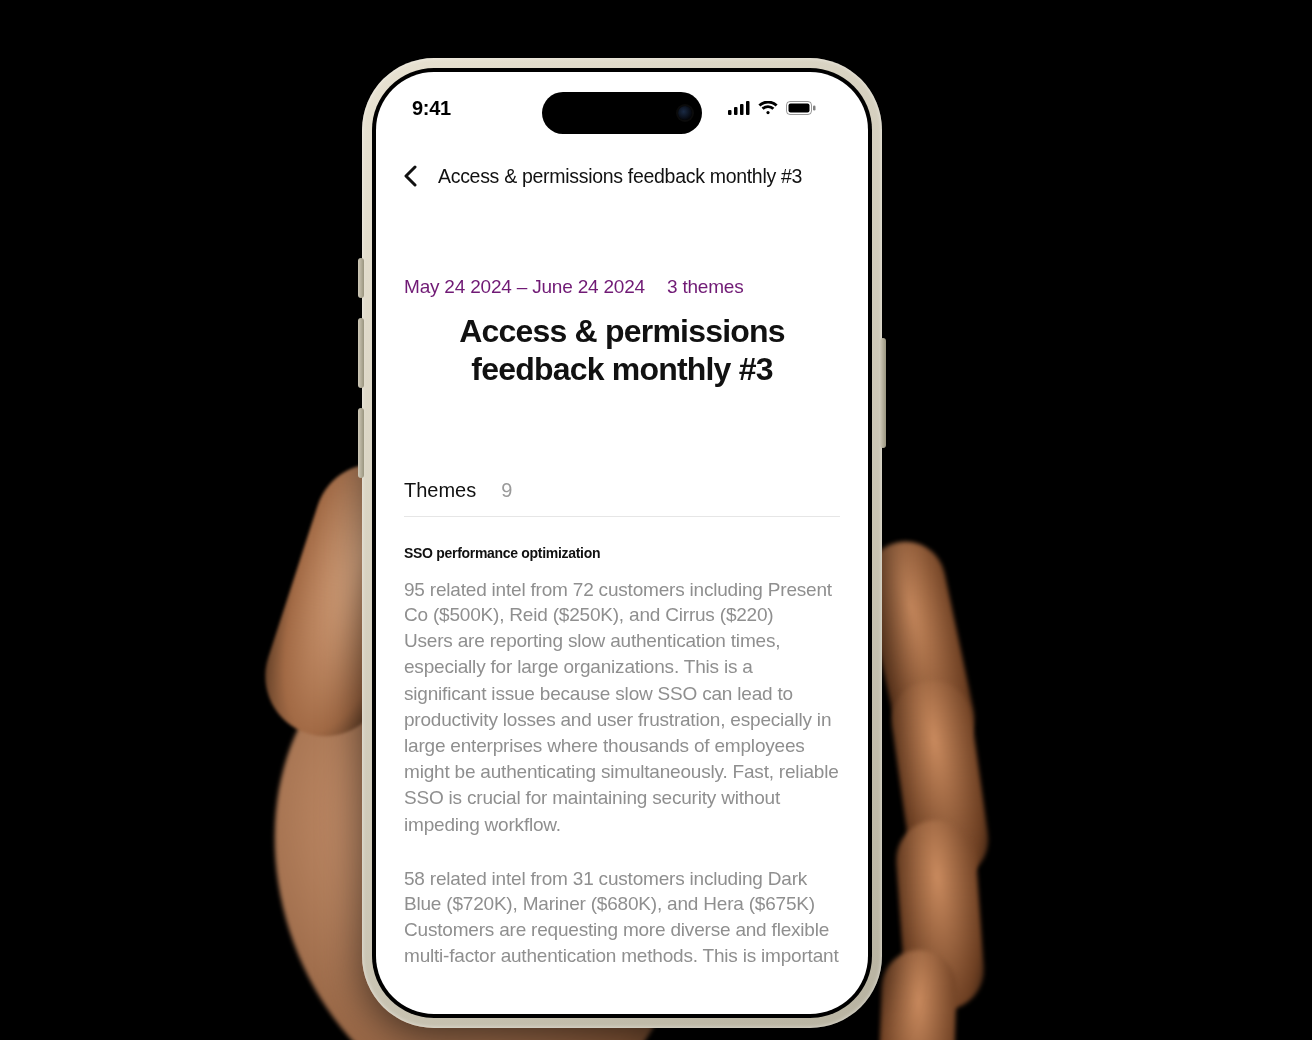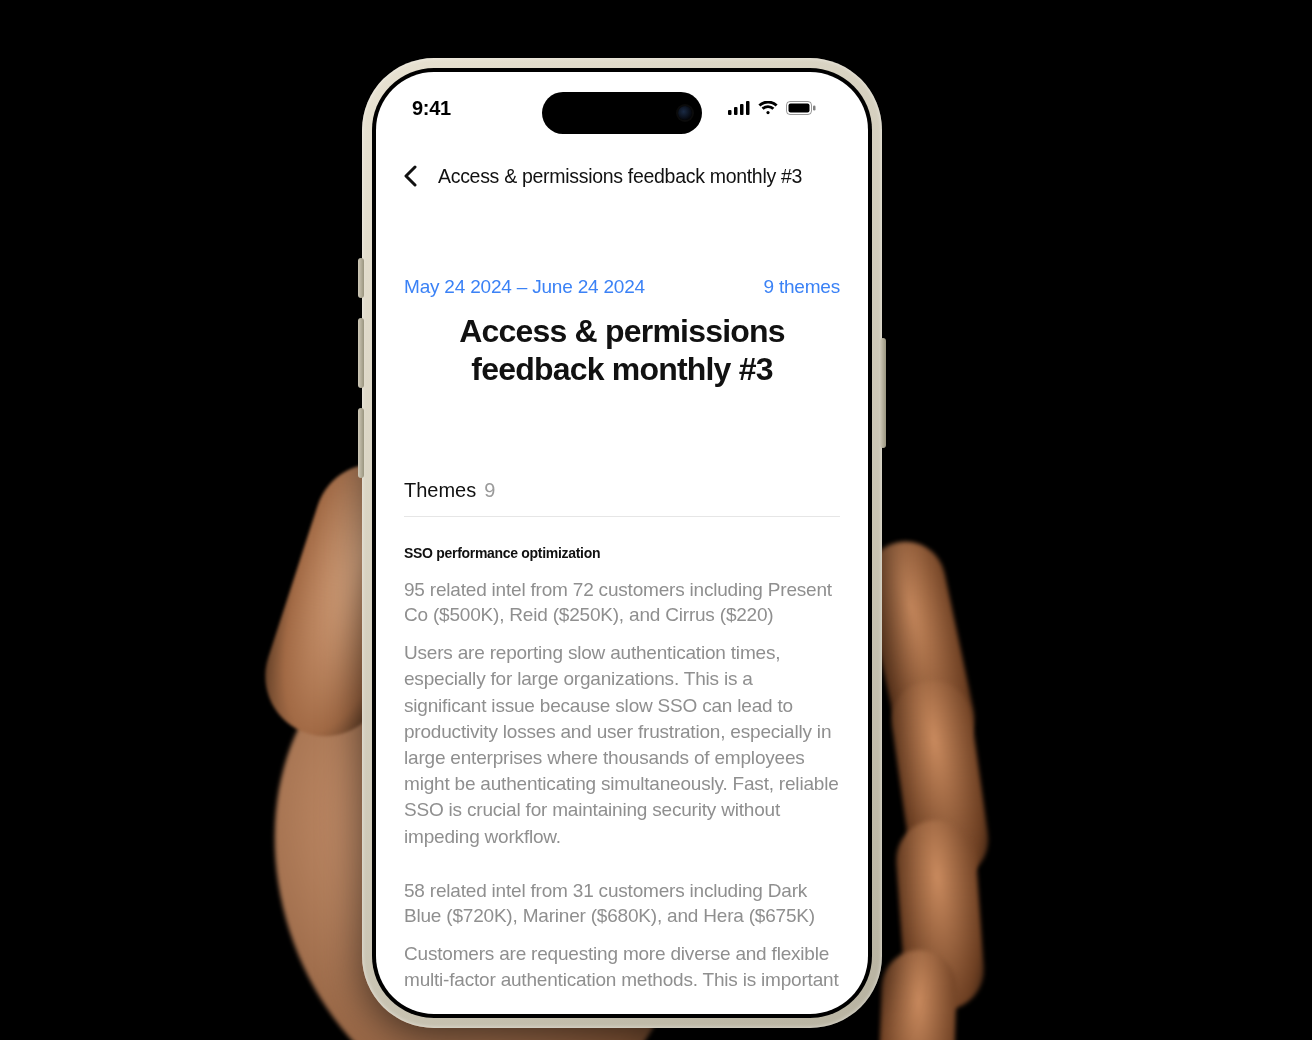--- a/index.html
+++ b/index.html
@@ -171,39 +171,39 @@
     position: absolute;
     top: 140px;
     left: 0; right: 0; bottom: 0;
     padding: 0 28px;
     overflow: hidden;
   }
   .meta-row {
     margin-top: 64px;
     display: flex;
     gap: 22px;
-    justify-content: space-between;
+    justify-content: flex-start;
     font-size: 19px;
-    color: #3b82f6;
+    color: #701a75;
     letter-spacing: -0.2px;
   }
   .page-title {
     margin-top: 14px;
     font-size: 32px;
     font-weight: 600;
     text-align: center;
     color: #111;
     letter-spacing: -0.8px;
     line-height: 1.2;
   }
   .section-head {
     margin-top: 90px;
     display: flex;
     align-items: baseline;
-    gap: 8px;
+    gap: 25px;
     padding-bottom: 14px;
     border-bottom: 1px solid #e6e6e6;
   }
   .section-head .label {
     font-size: 20px;
     font-weight: 500;
     color: #111;
   }
   .section-head .count {
     font-size: 20px;
@@ -219,21 +219,20 @@
     letter-spacing: -0.3px;
   }
   .theme-sub {
     margin-top: 16px;
     font-size: 19px;
     line-height: 1.35;
     color: #8f8f8f;
     letter-spacing: -0.2px;
   }
   .theme-body {
-    margin-top: 12px;
     font-size: 19px;
     line-height: 1.38;
     color: #8f8f8f;
     letter-spacing: -0.2px;
   }
 </style>
 </head>
 <body>
 
 <div class="hand">
@@ -290,21 +289,21 @@
           <svg width="14" height="22" viewBox="0 0 14 22">
             <path d="M12 2 L3 11 L12 20" stroke="#111" stroke-width="3" fill="none" stroke-linecap="round" stroke-linejoin="round"></path>
           </svg>
         </div>
         <div class="nav-title">Access &amp; permissions feedback monthly #3</div>
       </div>
 
       <div class="content">
         <div class="meta-row">
           <span>May 24 2024 – June 24 2024</span>
-          <span>9 themes</span>
+          <span>3 themes</span>
         </div>
         <h1 class="page-title">Access &amp; permissions feedback monthly #3</h1>
 
         <div class="section-head">
           <span class="label">Themes</span>
           <span class="count">9</span>
         </div>
 
         <div class="theme">
           <div class="theme-title">SSO performance optimization</div>

